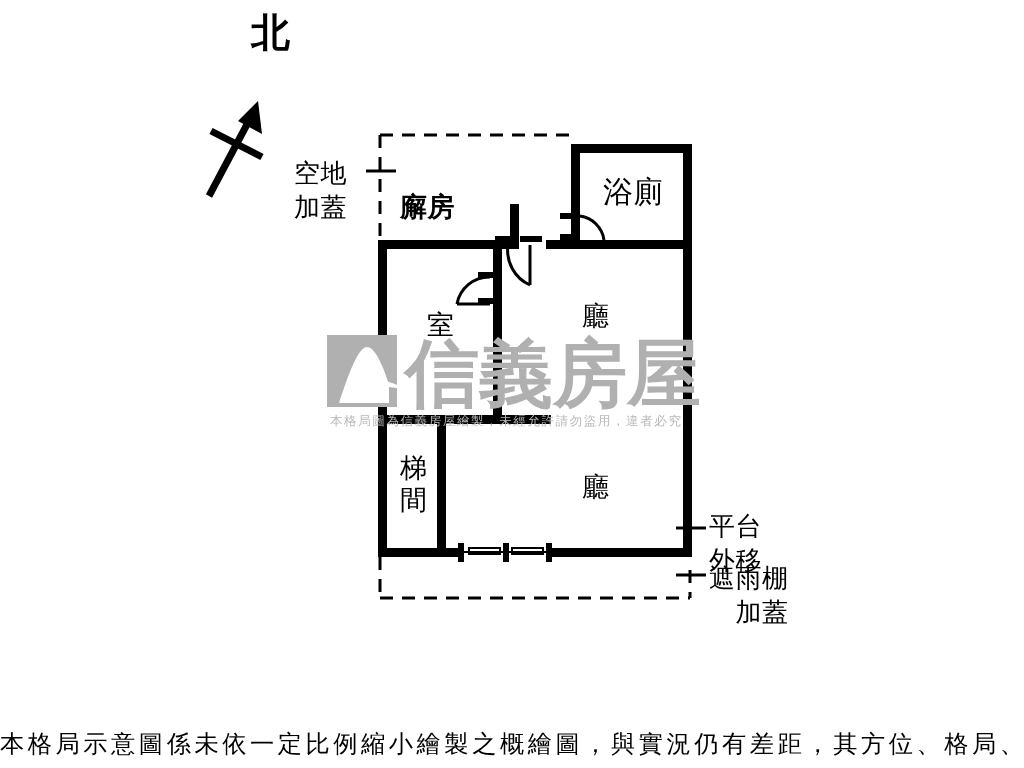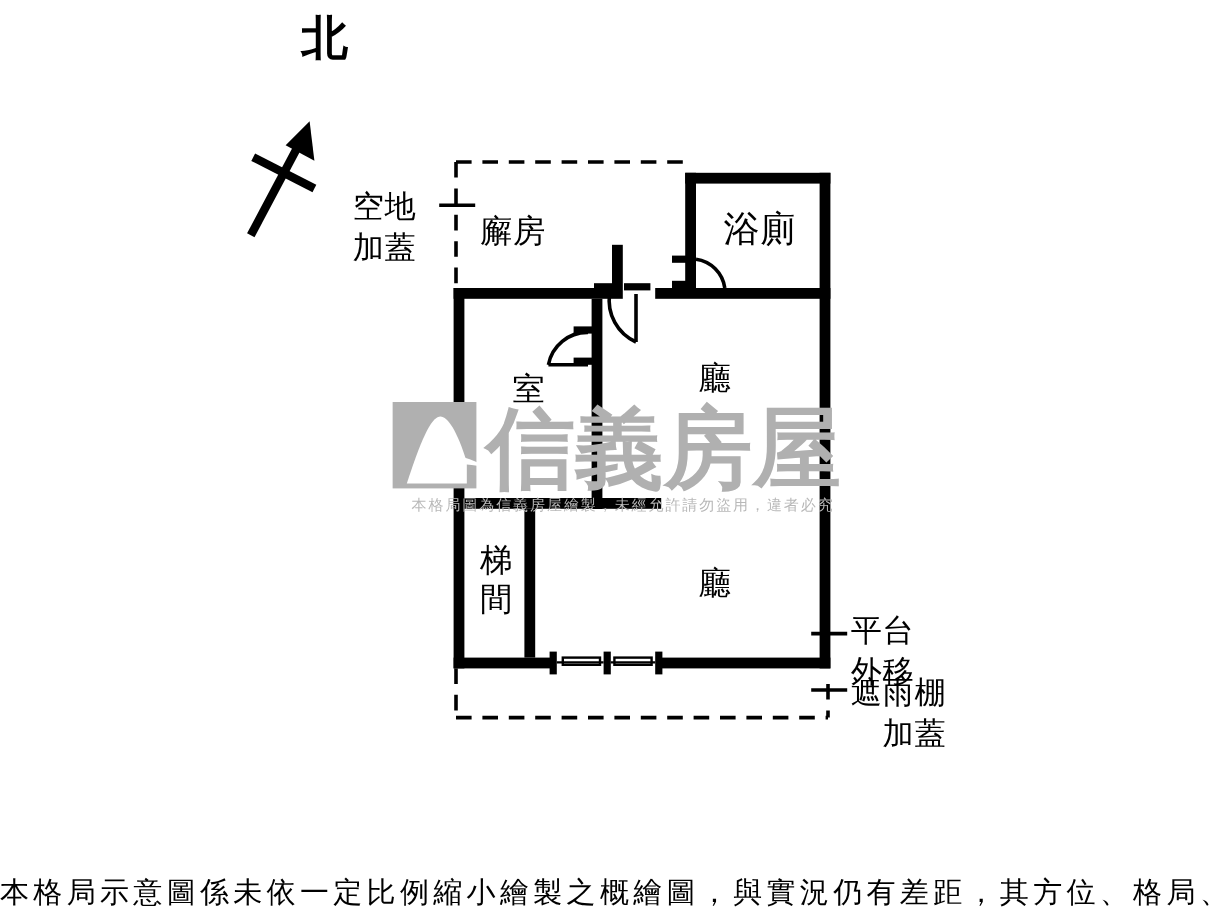--- a/index.html
+++ b/index.html
@@ -75,21 +75,21 @@
   }
   #watermark-mark {
     position: absolute;
     left: 0;
     top: 0;
     width: 372px;
     height: 78px;
   }
   #watermark-text {
     position: absolute;
-    left: 16px;
+    left: 3px;
     top: 80px;
     font-family: Liberation Sans, sans-serif;
     font-size: 12.5px;
     color: #b8b8b8;
     letter-spacing: 1.6px;
     white-space: nowrap;
   }
 </style>
 </head>
 <body>
@@ -193,21 +193,21 @@
       <line x1="366" y1="171" x2="396" y2="171"></line>
 
       <line x1="676" y1="528" x2="706" y2="528"></line>
 
       <line x1="676" y1="575" x2="706" y2="575"></line>
     </g>
   </svg>
 
   <div class="compass-label" style="left:251px; top:12px;">北</div>
 
-  <div class="room-label" style="left:400px; top:180px;">廨房</div>
+  <div class="room-label" style="left:400px; top:193px;font-weight:bold;">廨房</div>
 
   <div class="room-label" style="left:603px; top:176px; font-size:30px;">浴廁</div>
 
   <div class="room-label" style="left:427px; top:311px;">室</div>
 
   <div class="room-label" style="left:582px; top:302px;">廳</div>
 
   <div class="room-label" style="left:582px; top:473px;">廳</div>
 
   <div class="room-label" style="left:400px; top:452px; line-height:1.18;">梯

